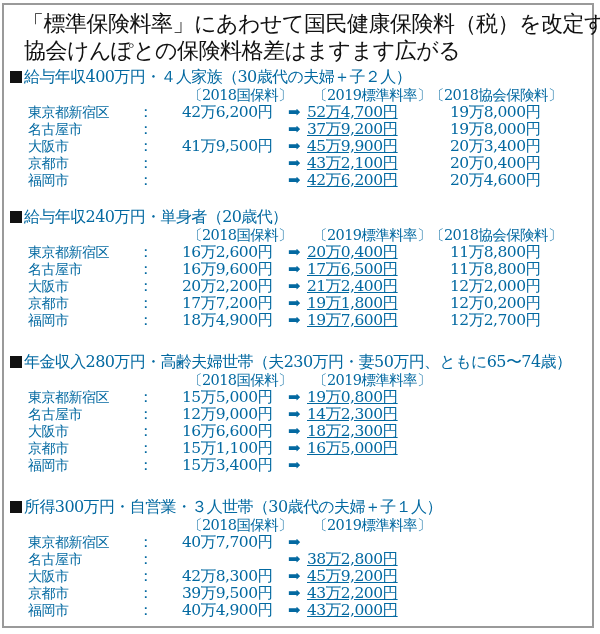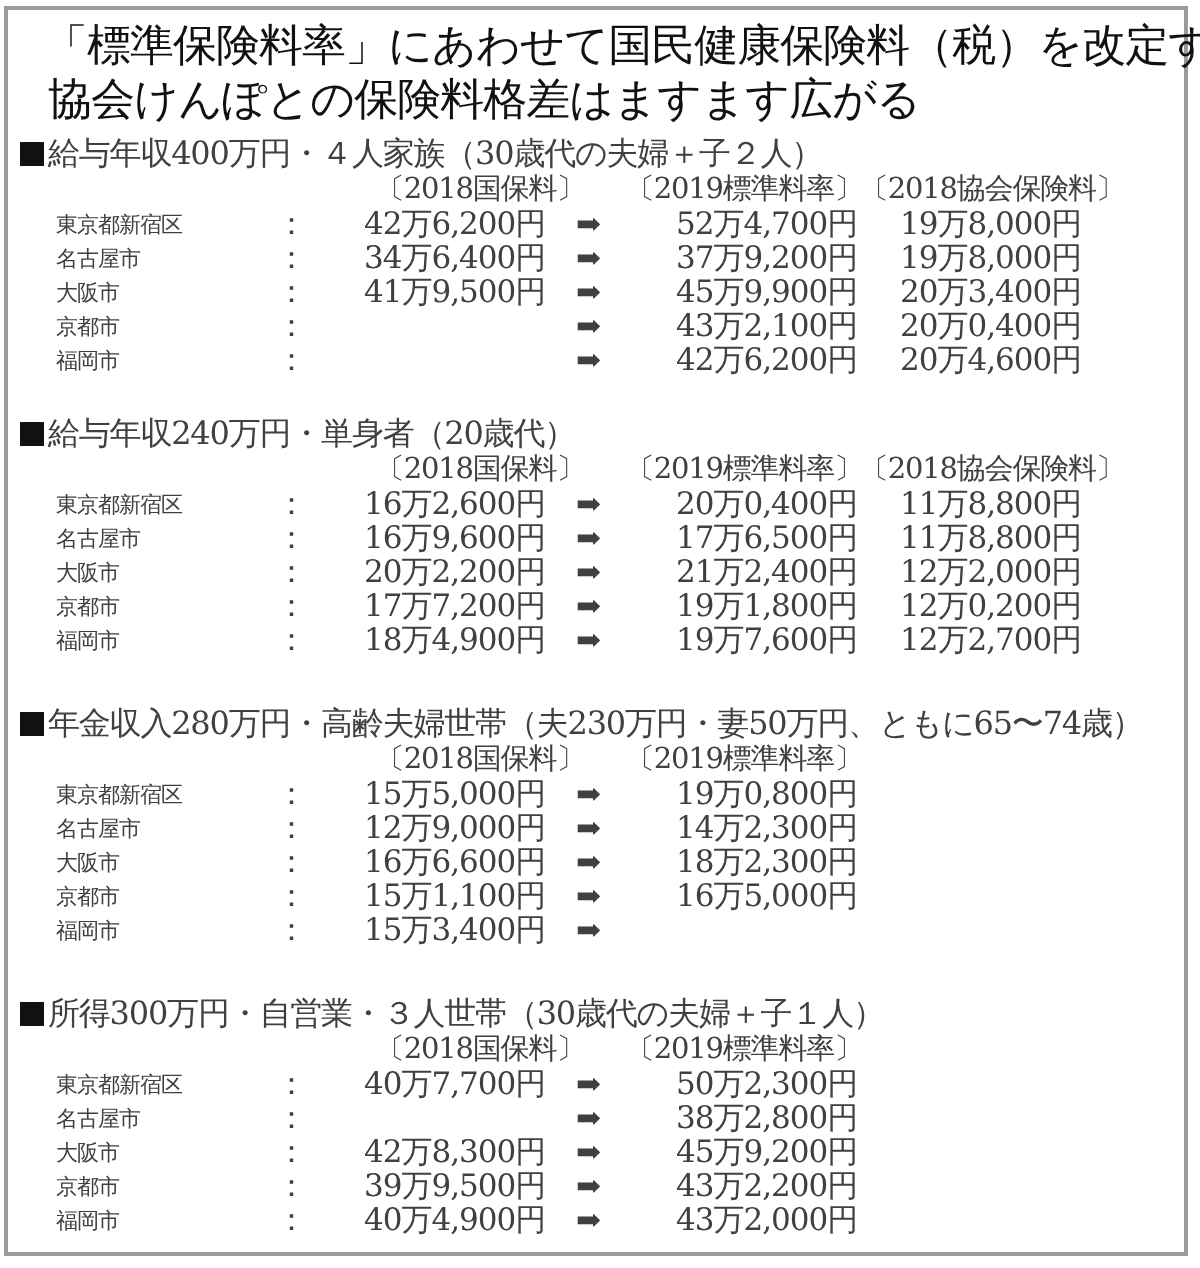--- a/index.html
+++ b/index.html
@@ -8,32 +8,32 @@
     position: absolute; left: 2px; top: 3px; width: 592px; height: 625px;
     border: 2px solid #9a9a9a; box-sizing: border-box; background: #fff;
   }
   .headline {
     position: absolute; left: 22px; top: 10px;
     font-family: "DejaVu Sans", sans-serif; font-size: 22px; line-height: 27px;
     color: #111; letter-spacing: -0.5px; white-space: nowrap;
   }
   .headline .l2 { padding-left: 2px; }
   .section { position: absolute; left: 10px; width: 580px;
-    font-family: "DejaVu Serif", serif; color: #404040; }
+    font-family: "DejaVu Serif", serif; color: #0369a1; }
   .sec-title { font-size: 16px; line-height: 19px; white-space: nowrap; letter-spacing: -0.6px; }
   .sec-title .sq { display: inline-block; width: 12px; height: 12px; background: #111; margin-right: 2px; vertical-align: -1px; }
   .hdr { position: relative; height: 18px; font-size: 14.5px; line-height: 18px; }
   .hdr span { position: absolute; white-space: nowrap; letter-spacing: -0.6px; }
   .row { position: relative; height: 17px; font-size: 15.5px; line-height: 17px; }
   .row span { position: absolute; white-space: nowrap; }
-  .city { left: 18px; font-family: "DejaVu Sans", sans-serif; font-size: 11px; letter-spacing: -0.5px; }
+  .city { left: 18px; font-family: "DejaVu Sans", sans-serif; font-size: 14px; letter-spacing: -0.5px; }
   .colon { left: 128px; }
   .v1 { left: 172px; letter-spacing: -0.5px; }
   .arrow { left: 278px; font-size: 15px; font-weight: bold; }
-  .v2 { left: 328px; letter-spacing: -0.5px; }
+  .v2 { left: 297px; letter-spacing: -0.5px; text-decoration: underline; }
   .v3 { left: 440px; letter-spacing: -0.5px; }
   .h1 { left: 178px; }
   .h2 { left: 303px; }
   .h3 { left: 420px; text-align: right; }
 </style>
 </head>
 <body>
 
 <div class="frame"></div>
 
@@ -53,21 +53,20 @@
       <span class="city">東京都新宿区</span>
       <span class="colon">：</span>
       <span class="v1">42万6,200円</span>
       <span class="arrow">➡</span>
       <span class="v2">52万4,700円</span>
       <span class="v3">19万8,000円</span>
     </div>
   <div class="row">
       <span class="city">名古屋市</span>
       <span class="colon">：</span>
-      <span class="v1">34万6,400円</span>
       <span class="arrow">➡</span>
       <span class="v2">37万9,200円</span>
       <span class="v3">19万8,000円</span>
     </div>
   <div class="row">
       <span class="city">大阪市</span>
       <span class="colon">：</span>
       <span class="v1">41万9,500円</span>
       <span class="arrow">➡</span>
       <span class="v2">45万9,900円</span>
@@ -184,21 +183,20 @@
   <div class="sec-title"><span class="sq"></span><span>所得300万円・自営業・３人世帯（30歳代の夫婦＋子１人）</span></div>
   <div class="hdr">
     <span class="h1">〔2018国保料〕</span>
     <span class="h2">〔2019標準料率〕</span>
   </div>
   <div class="row">
       <span class="city">東京都新宿区</span>
       <span class="colon">：</span>
       <span class="v1">40万7,700円</span>
       <span class="arrow">➡</span>
-      <span class="v2">50万2,300円</span>
     </div>
   <div class="row">
       <span class="city">名古屋市</span>
       <span class="colon">：</span>
       <span class="arrow">➡</span>
       <span class="v2">38万2,800円</span>
     </div>
   <div class="row">
       <span class="city">大阪市</span>
       <span class="colon">：</span>

